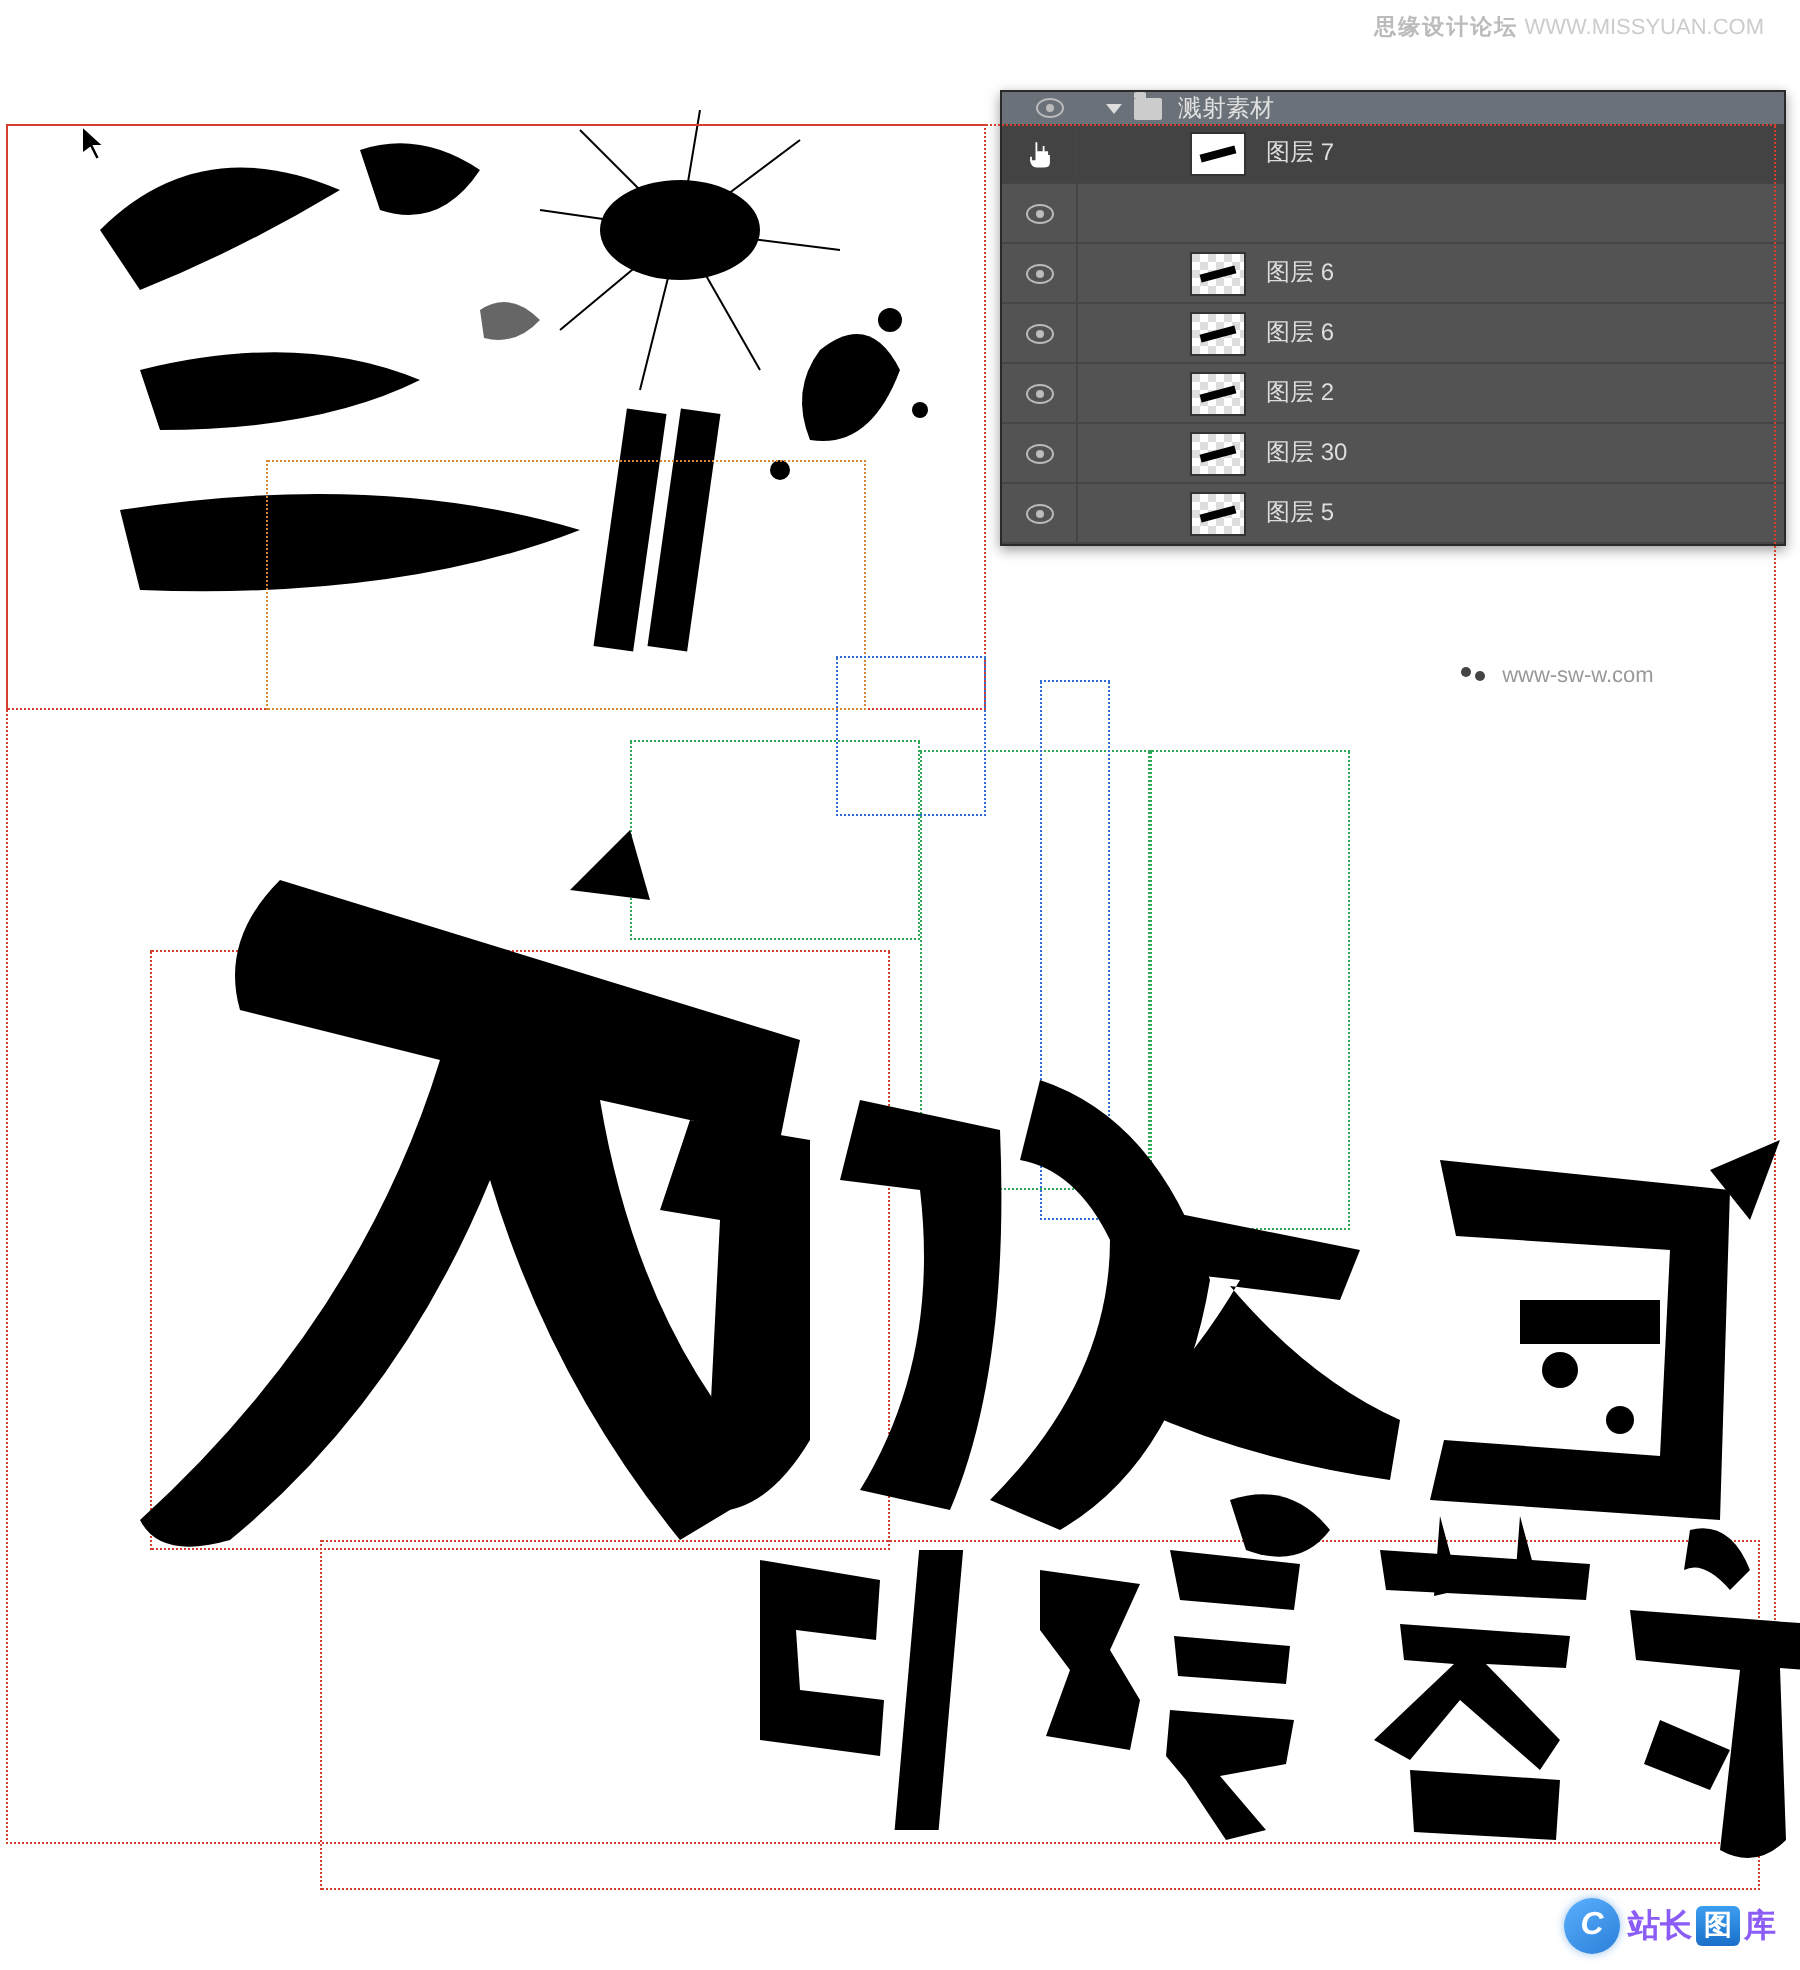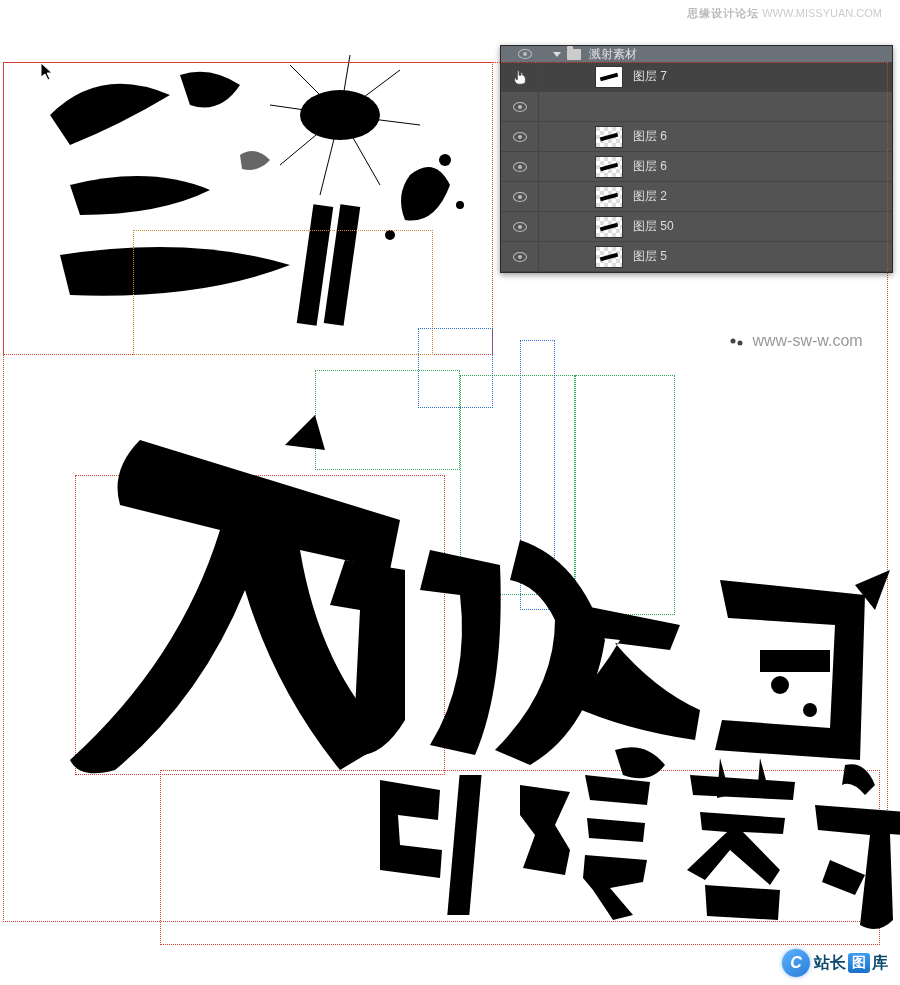--- a/index.html
+++ b/index.html
@@ -148,21 +148,21 @@
   }
   .layer-thumb.first {
     background: #fff;
   }
 
   
   .panel-watermark {
     position: absolute;
     top: 332px;
     left: 730px;
-    font-size: 16px;
+    font-size: 11px;
     color: #999;
   }
   .panel-watermark .dots {
     display: inline-block;
     width: 14px; height: 8px;
     margin-right: 4px;
   }
 
   
   .dotted-box {
@@ -196,21 +196,21 @@
     background: linear-gradient(145deg,#5ab0ff,#2b7fd8);
     border-radius: 50%;
     color: #fff;
     display: flex;
     align-items: center;
     justify-content: center;
     font-style: italic;
     margin-right: 4px;
     box-shadow: 0 0 4px rgba(43,127,216,0.5);
   }
-  .bottom-logo .txt1 { color: #0c4a6e; }
+  .bottom-logo .txt1 { color: #8b5cf6; }
   .bottom-logo .badge {
     background: linear-gradient(#3c9ef0,#1b6fc9);
     color: #fff;
     border-radius: 3px;
     padding: 1px 4px;
     margin: 0 2px;
     font-size: 14px;
   }
 </style>
 </head>
@@ -317,21 +317,21 @@
         </div>
       </div>
       <div class="layer-row">
         <div class="eye-cell">
           <div class="eye-icon"></div>
         </div>
         <div class="layer-content">
           <div class="layer-thumb">
             <div class="stroke"></div>
           </div>
-          <span>图层 50</span>
+          <span>图层 30</span>
         </div>
       </div>
       <div class="layer-row">
         <div class="eye-cell">
           <div class="eye-icon"></div>
         </div>
         <div class="layer-content">
           <div class="layer-thumb">
             <div class="stroke"></div>
           </div>

